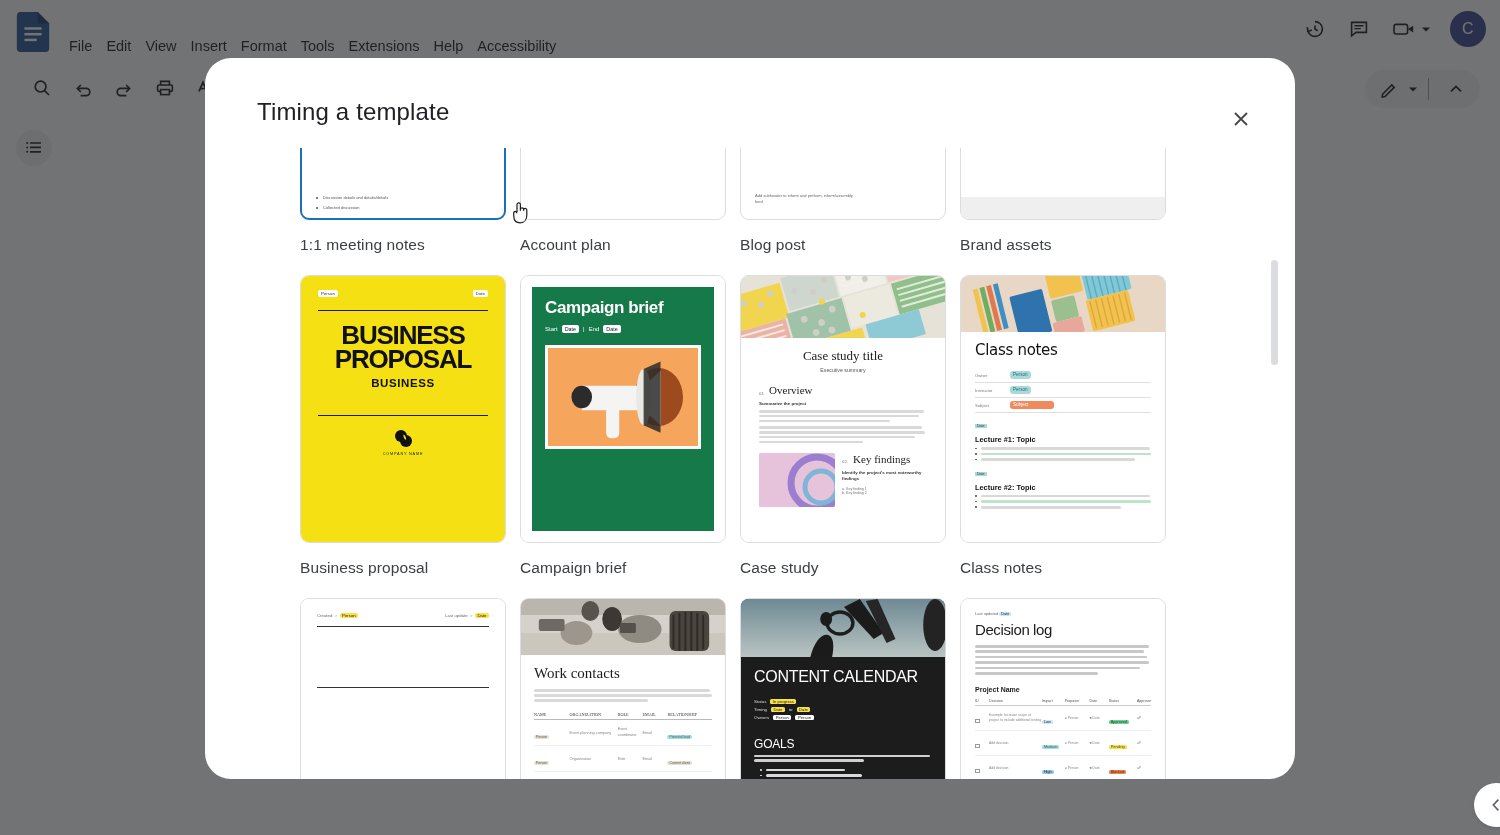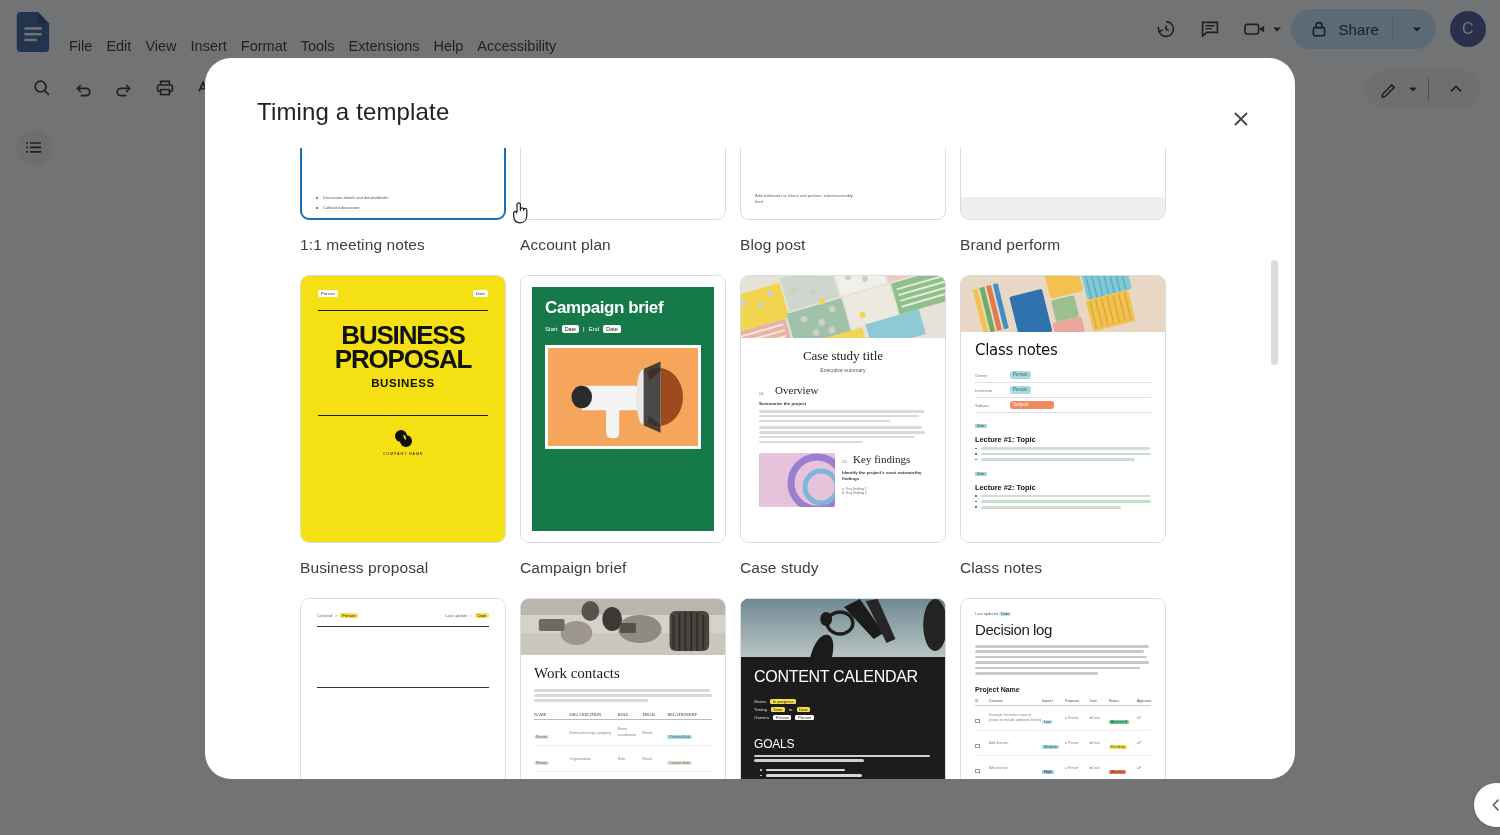--- a/index.html
+++ b/index.html
@@ -115,21 +115,21 @@
   .camp-meta { margin-top: 9px; color: #fff; font-size: 6px; display: flex; align-items: center; gap: 4px; }
   .camp-chip { background: #fff; color: #1b1b1b; border-radius: 2px; padding: 1px 3px; font-size: 5.4px; }
   .camp-img { margin-top: 12px; background: #f5a55c; border: 3px solid #fff; height: 104px; position: relative; overflow: hidden; }
 
   
   .t-case { width: 100%; height: 100%; background: #fff; }
   .case-hero { height: 62px; position: relative; overflow: hidden; background: #cfd8cd; }
   .case-body { padding: 10px 18px; }
   .case-t { font-family: "Liberation Serif", serif; font-size: 13px; text-align: center; color: #202124; }
   .case-sub { font-size: 5.2px; text-align: center; color: #555; margin-top: 3px; }
-  .case-sec { display: flex; gap: 10px; align-items: flex-end; margin-top: 11px; }
+  .case-sec { display: flex; gap: 4px; align-items: flex-end; margin-top: 11px; }
   .case-num { font-size: 4.4px; color: #777; }
   .case-h { font-family: "Liberation Serif", serif; font-size: 11px; color: #202124; }
   .case-lbl { font-size: 4.4px; font-weight: 700; color: #333; margin-top: 5px; }
   .case-p { margin-top: 4px; }
   .case-p .bar { margin-top: 2.2px; }
   .case-kf { display: flex; gap: 7px; margin-top: 10px; }
   .case-img2 { width: 76px; height: 54px; border-radius: 2px; background: linear-gradient(135deg,#e9c8df,#c9b6e8 60%,#a9e0e8); position: relative; overflow: hidden; }
 
   
   .t-class { width: 100%; height: 100%; background: #fff; }
@@ -234,33 +234,20 @@
       </div>
       <div class="meet-btn">
         <svg width="28" height="24" viewBox="0 0 28 24">
           <rect x="3" y="7.4" width="13.6" height="9.6" rx="2.2" fill="none" stroke="#1f1f1f" stroke-width="1.6"></rect>
           <path d="M16.8 12l5.4-3.2v6.6z" fill="#1f1f1f"></path>
         </svg>
         <svg width="12" height="12" viewBox="0 0 12 12">
           <path d="M2 4.4l4 4 4-4z" fill="#1f1f1f"></path>
         </svg>
       </div>
-      <div class="share-btn">
-        <svg width="20" height="20" viewBox="0 0 20 20">
-          <rect x="4.4" y="8.6" width="11.2" height="8.2" rx="1.6" fill="none" stroke="#001d35" stroke-width="1.6"></rect>
-          <path d="M7 8.6V6.6a3 3 0 0 1 6 0v2" fill="none" stroke="#001d35" stroke-width="1.6"></path>
-        </svg>
-        <span class="share-label">Share</span>
-        <div class="share-split"></div>
-        <div class="share-caret-wrap">
-          <svg width="12" height="12" viewBox="0 0 12 12">
-            <path d="M2 4.4l4 4 4-4z" fill="#001d35"></path>
-          </svg>
-        </div>
-      </div>
       <div class="avatar">
         <span>C</span>
       </div>
     </div>
   </div>
 
   <div class="docs-toolbar">
     <div class="tb-left">
       <div class="tb-btn">
         <svg width="22" height="22" viewBox="0 0 22 22">
@@ -373,21 +360,21 @@
             <div style="font-size:4px;color:#666">feed</div>
           </div>
         </div>
         <div class="cell-label">Blog post</div>
       </div>
 
       <div class="cell">
         <div class="thumb">
           <div style="position:absolute;left:0;bottom:0;width:100%;height:22px;background:#efefef"></div>
         </div>
-        <div class="cell-label">Brand perform</div>
+        <div class="cell-label">Brand assets</div>
       </div>
 
       <div class="cell">
         <div class="thumb">
           <div class="t-bizprop">
             <div style="display:flex;justify-content:space-between">
               <span class="bp-chip">
                 <span>Person</span>
               </span>
               <span class="bp-chip">

